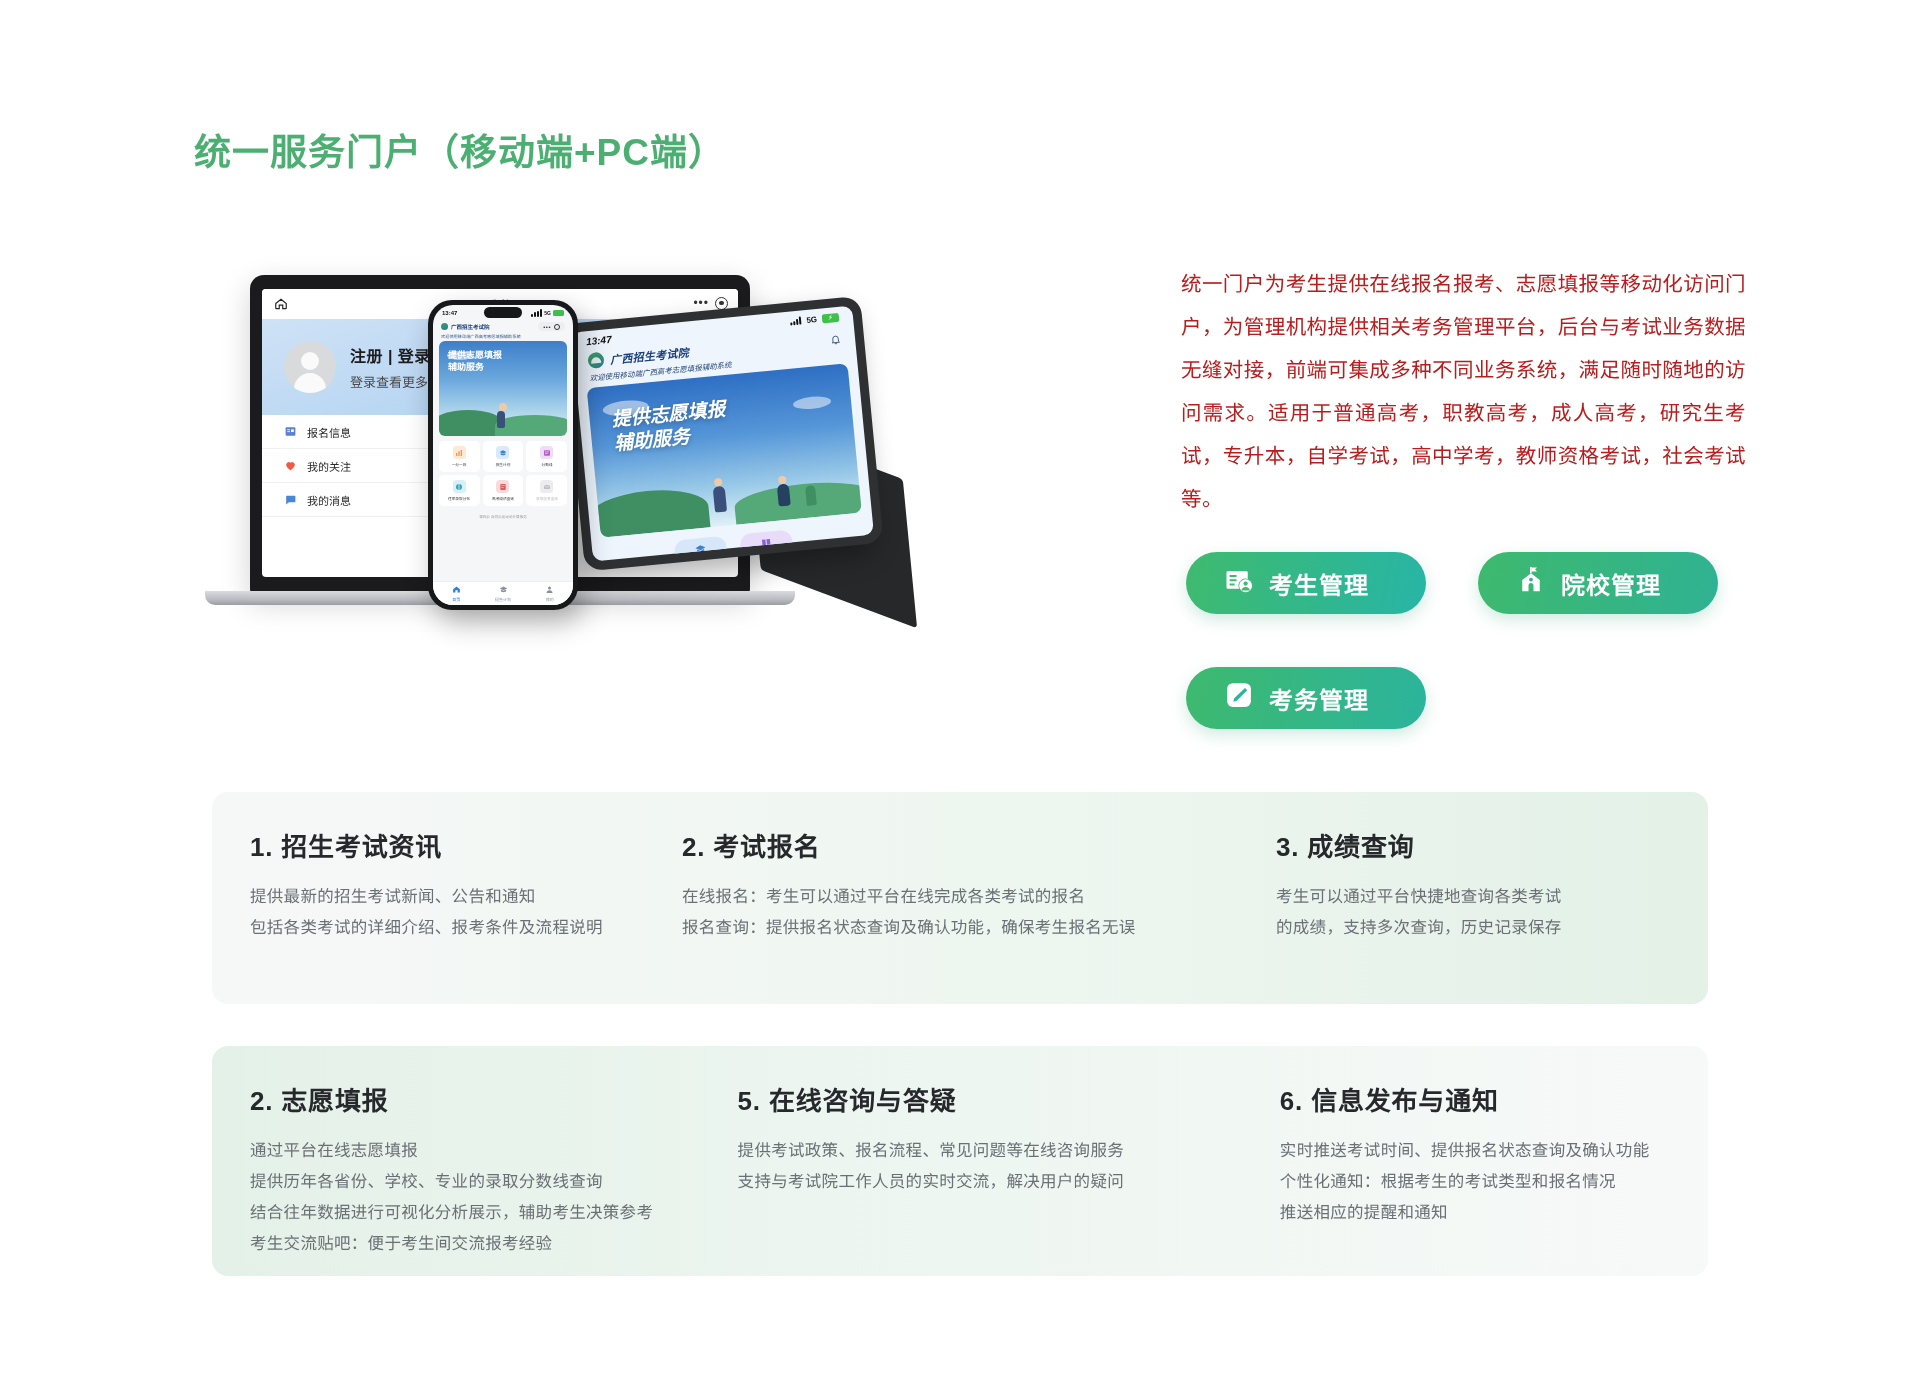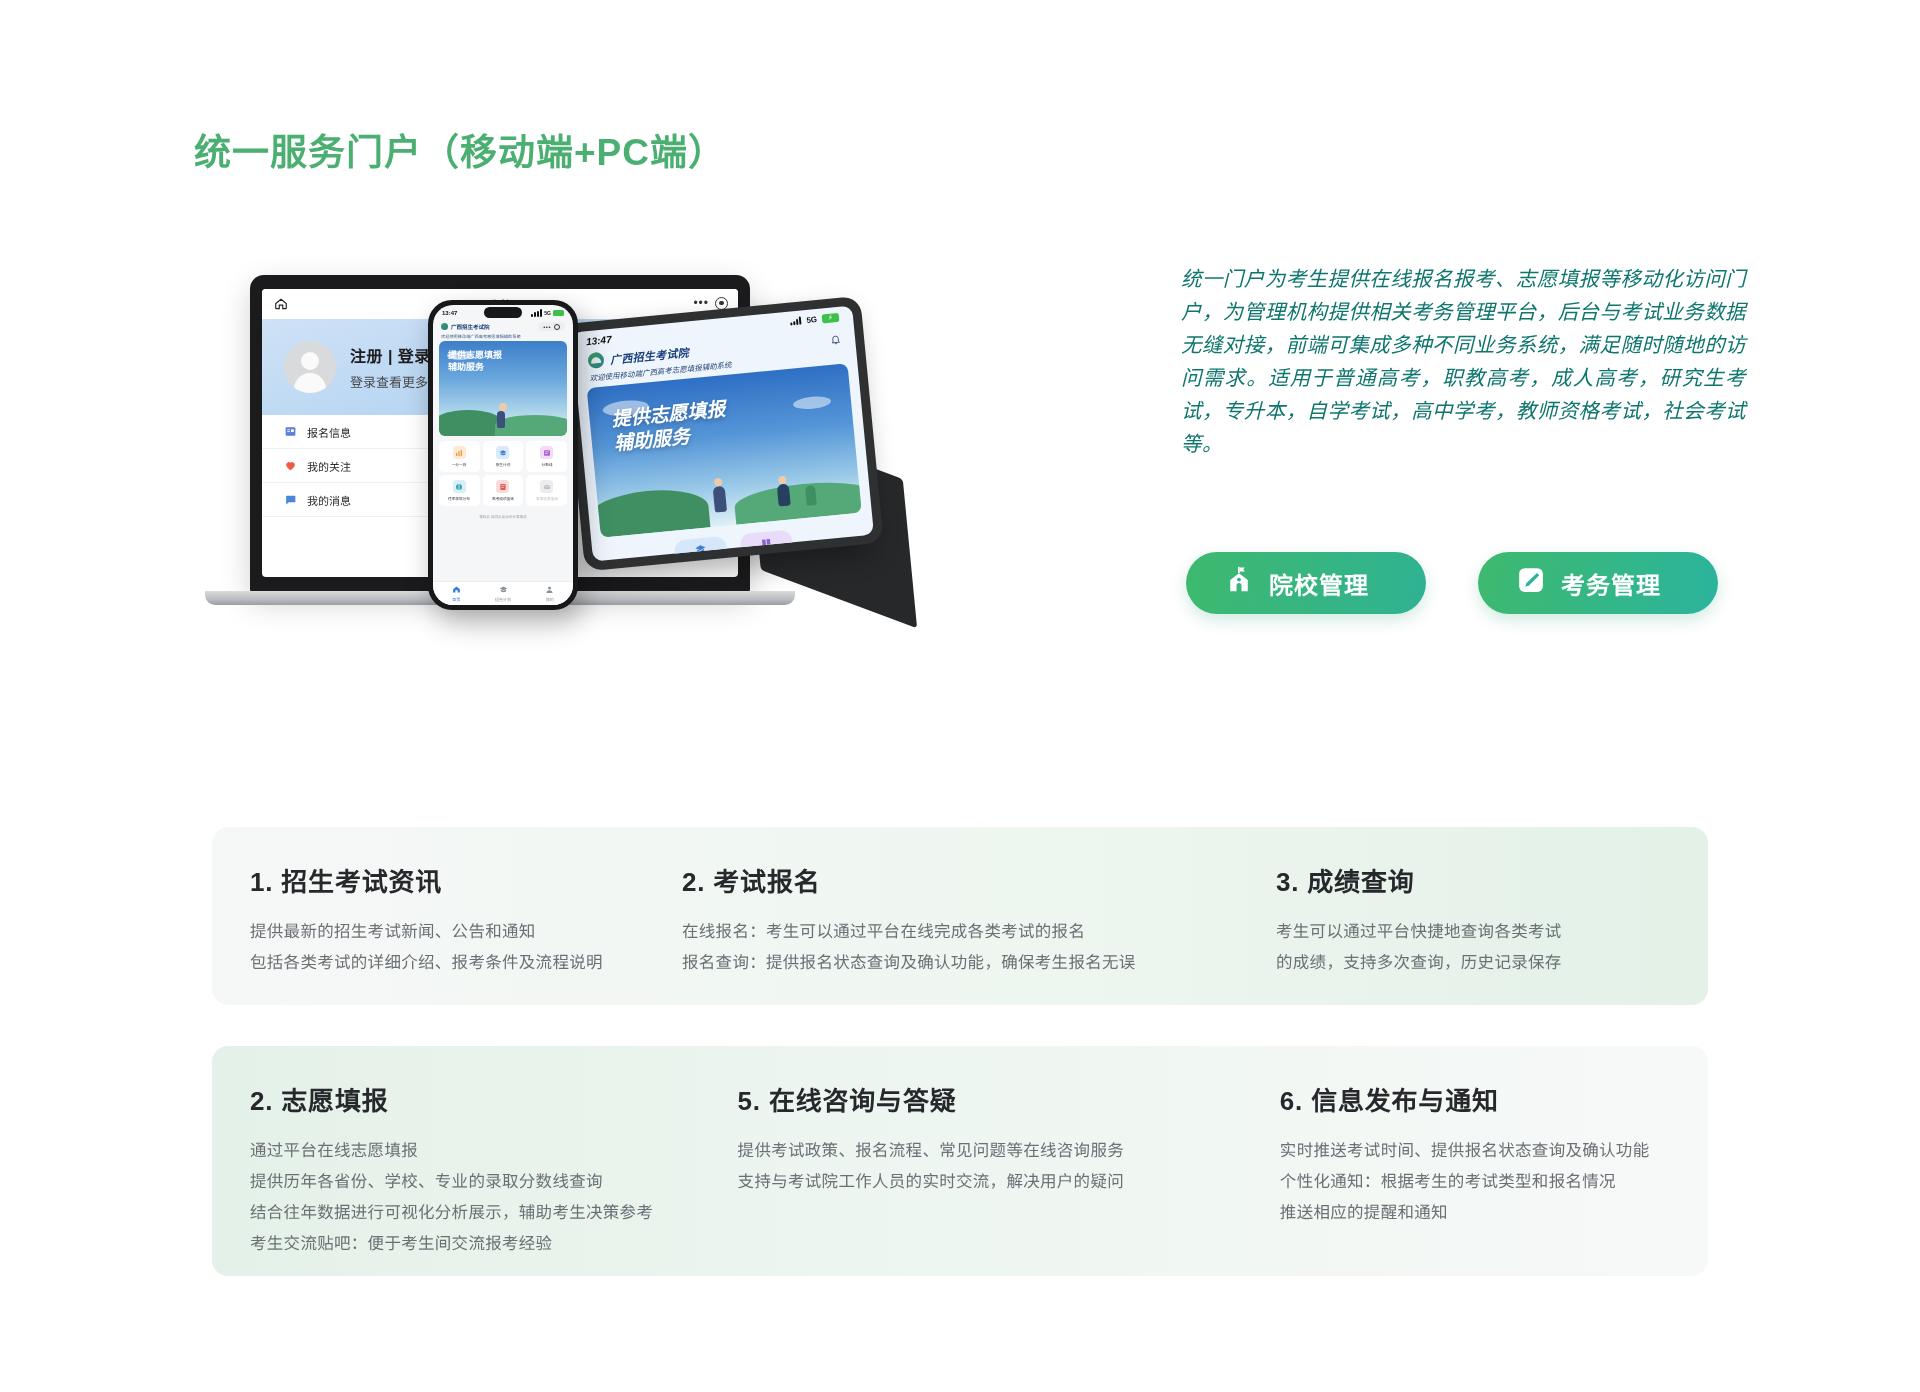--- a/index.html
+++ b/index.html
@@ -139,43 +139,43 @@
   .ph-lbl.dim{color:#b9bcc1;}
   .ph-footnote{text-align:center;font-size:3.6px;color:#9aa0a8;margin-top:8px;}
   .ph-nav{position:absolute;left:0;right:0;bottom:0;height:24px;background:#fff;display:flex;border-top:1px solid #eceef0;}
   .ph-nav-item{flex:1;display:flex;flex-direction:column;align-items:center;justify-content:center;gap:1.5px;font-size:4px;color:#8b9099;}
   .ph-nav-item.active{color:#2f7fe0;}
   .ph-nav-ico{width:9px;height:9px;}
 
   
   .desc {
     position:absolute; left:1181px; top:262px; width:565px;
-    font-size:20.5px; line-height:33px; color:#0f766e;
-    letter-spacing: .4px; text-align: justify; font-style: italic;
+    font-size:20.5px; line-height:43px; color:#b91c1c;
+    letter-spacing: .4px; text-align: justify;
   }
   .btn-grid {
     position:absolute; left:1186px; top:552px;
     display:grid; grid-template-columns: 240px 240px; gap: 53px 52px;
   }
   .gbtn{
     width:240px;height:62px;border-radius:31px;
     display:flex;align-items:center;gap:15px;padding-left:38px;
     color:#fff;font-size:24px;font-weight:700;letter-spacing:1px;
     box-shadow: 0 6px 16px rgba(45,160,120,.22);
     cursor:pointer; user-select:none;
   }
   .gbtn.g1{background:linear-gradient(100deg,#3fba6e 0%,#27b5a6 100%);}
   .gbtn.g2{background:linear-gradient(100deg,#3eb96e 0%,#2fb293 100%);}
   .gbtn.g3{background:linear-gradient(100deg,#3fba6e 0%,#23b3ab 100%);}
   .gbtn.g4{background:linear-gradient(100deg,#3eb96e 0%,#2bb49d 100%);}
   .gbtn svg{flex:0 0 auto;}
 
   
   .card-row { position:absolute; left:212px; width:1496px; border-radius:16px; overflow:hidden; }
-  .row-a { top:827px; height:178px; background:linear-gradient(90deg,#f6f8f7 0%, #eef6f0 55%, #e3f1e7 100%); }
+  .row-a { top:792px; height:212px; background:linear-gradient(90deg,#f6f8f7 0%, #eef6f0 55%, #e3f1e7 100%); }
   .row-b { top:1046px; height:230px; background:linear-gradient(90deg,#e4f1e8 0%, #eef6f1 50%, #f7f9f8 100%); }
   .card-grid { display:flex; height:100%; }
   .fcard { padding: 34px 0 0 0; }
   .row-a .fcard:nth-child(1){ width:470px; padding-left:38px; }
   .row-a .fcard:nth-child(2){ width:594px; }
   .row-a .fcard:nth-child(3){ width:432px; }
   .row-b .fcard:nth-child(1){ width:530px; padding-left:38px; }
   .row-b .fcard:nth-child(2){ width:534px; }
   .row-b .fcard:nth-child(3){ width:432px;margin-left:13px; }
   .fcard h3 {
@@ -440,20 +440,34 @@
           </div>
         </div>
       </div>
     </div>
 
   </div>
 
   <p class="desc">统一门户为考生提供在线报名报考、志愿填报等移动化访问门户，为管理机构提供相关考务管理平台，后台与考试业务数据无缝对接，前端可集成多种不同业务系统，满足随时随地的访问需求。适用于普通高考，职教高考，成人高考，研究生考试，专升本，自学考试，高中学考，教师资格考试，社会考试等。</p>
 
   <div class="btn-grid">
+    <div class="gbtn g1">
+      <span>
+        <svg viewBox="0 0 24 24" width="30" height="30" fill="#fff">
+          <path d="M3 5h15a1 1 0 0 1 1 1v5.2a5.6 5.6 0 0 0-6.8 7.8H3a1 1 0 0 1-1-1V6a1 1 0 0 1 1-1z"></path>
+          <rect x="4.5" y="8" width="5.5" height="1.6" fill="#3fba6e"></rect>
+          <rect x="4.5" y="11.4" width="5.5" height="1.6" fill="#3fba6e"></rect>
+          <rect x="4.5" y="14.8" width="4" height="1.6" fill="#3fba6e"></rect>
+          <circle cx="17.3" cy="16.6" r="5.2"></circle>
+          <circle cx="17.3" cy="14.8" r="1.7" fill="#3fba6e"></circle>
+          <path d="M13.8 20.4c.4-1.8 1.8-2.8 3.5-2.8s3.1 1 3.5 2.8z" fill="#3fba6e"></path>
+        </svg>
+      </span>
+      <span>考生管理</span>
+    </div>
 
     <div class="gbtn g2">
       <span>
         <svg viewBox="0 0 24 24" width="30" height="30" fill="#fff">
           <rect x="11.2" y="1.5" width="1.4" height="5"></rect>
           <path d="M12.6 2h4.2l-1.5 1.6 1.5 1.6h-4.2z"></path>
           <path d="M12 6.5 5 12v9h5v-4.6a2 2 0 0 1 4 0V21h5v-9z"></path>
           <circle cx="12" cy="11.6" r="1.5" fill="#2fb293"></circle>
         </svg>
       </span>

